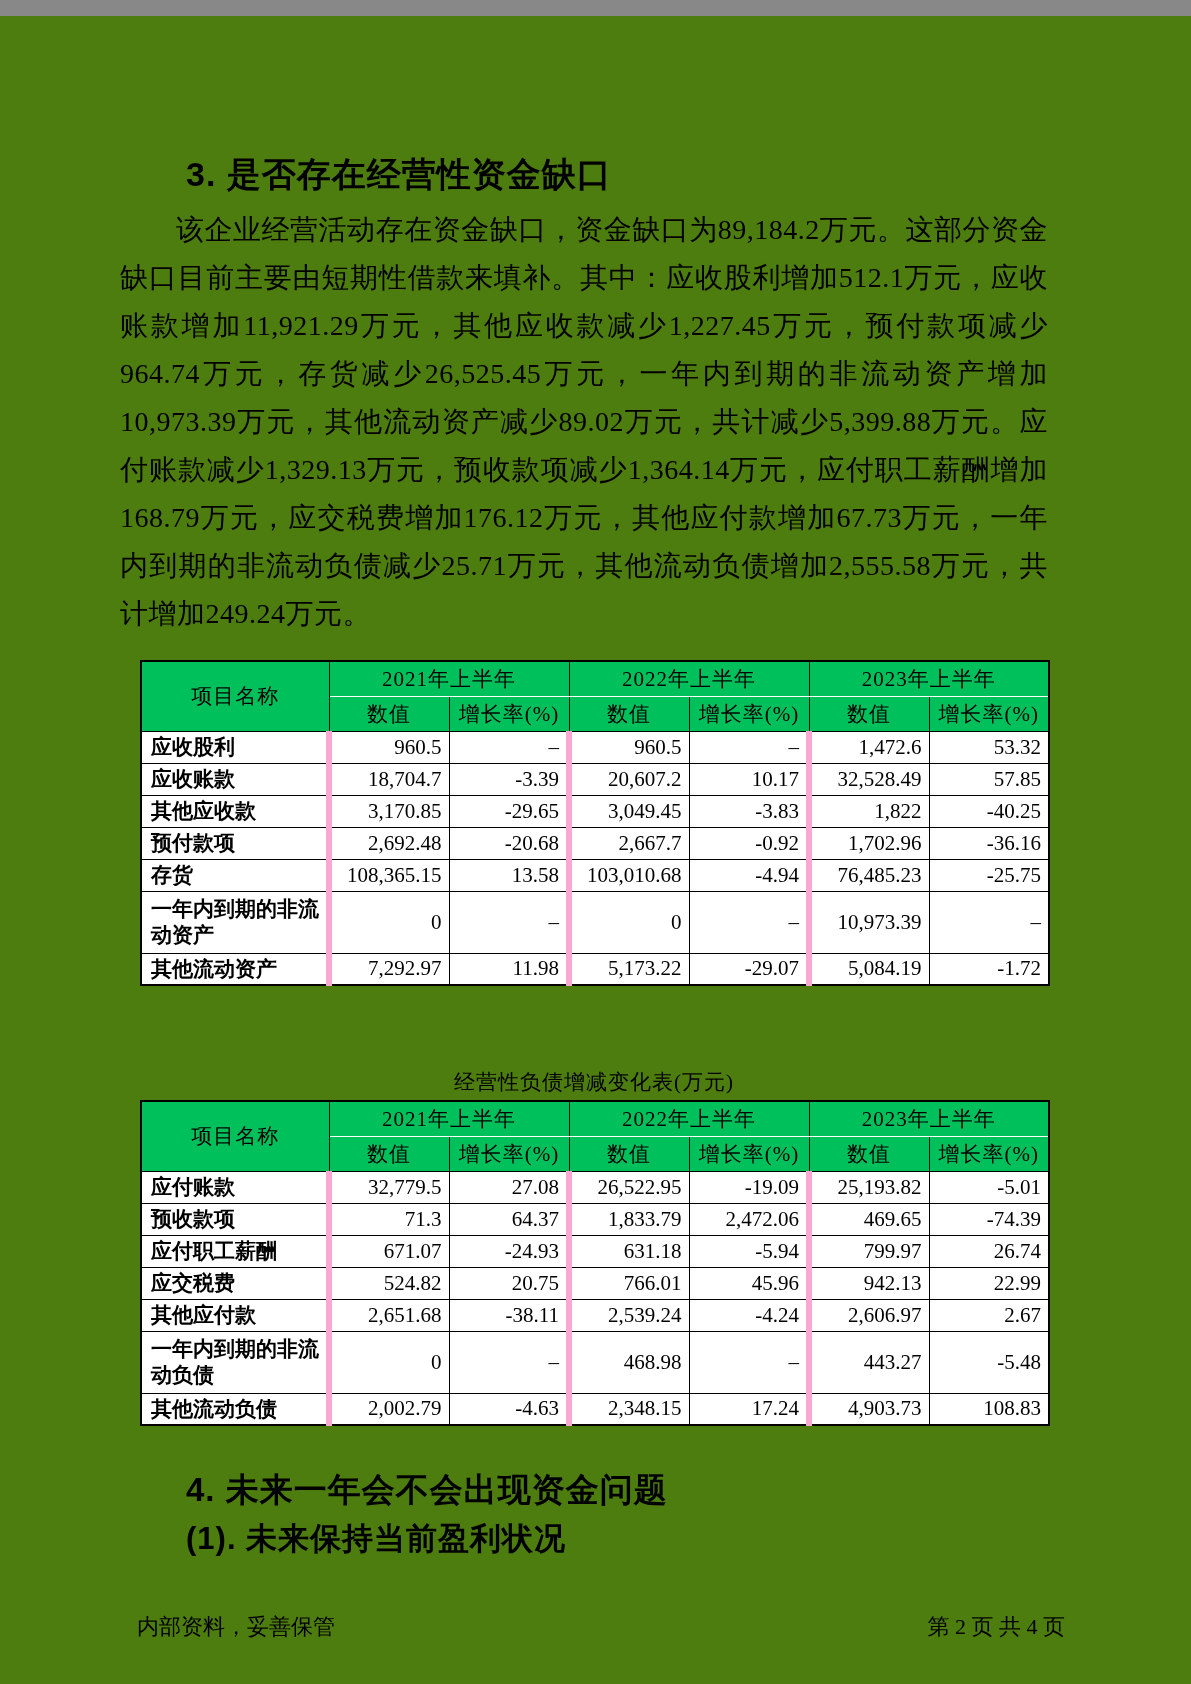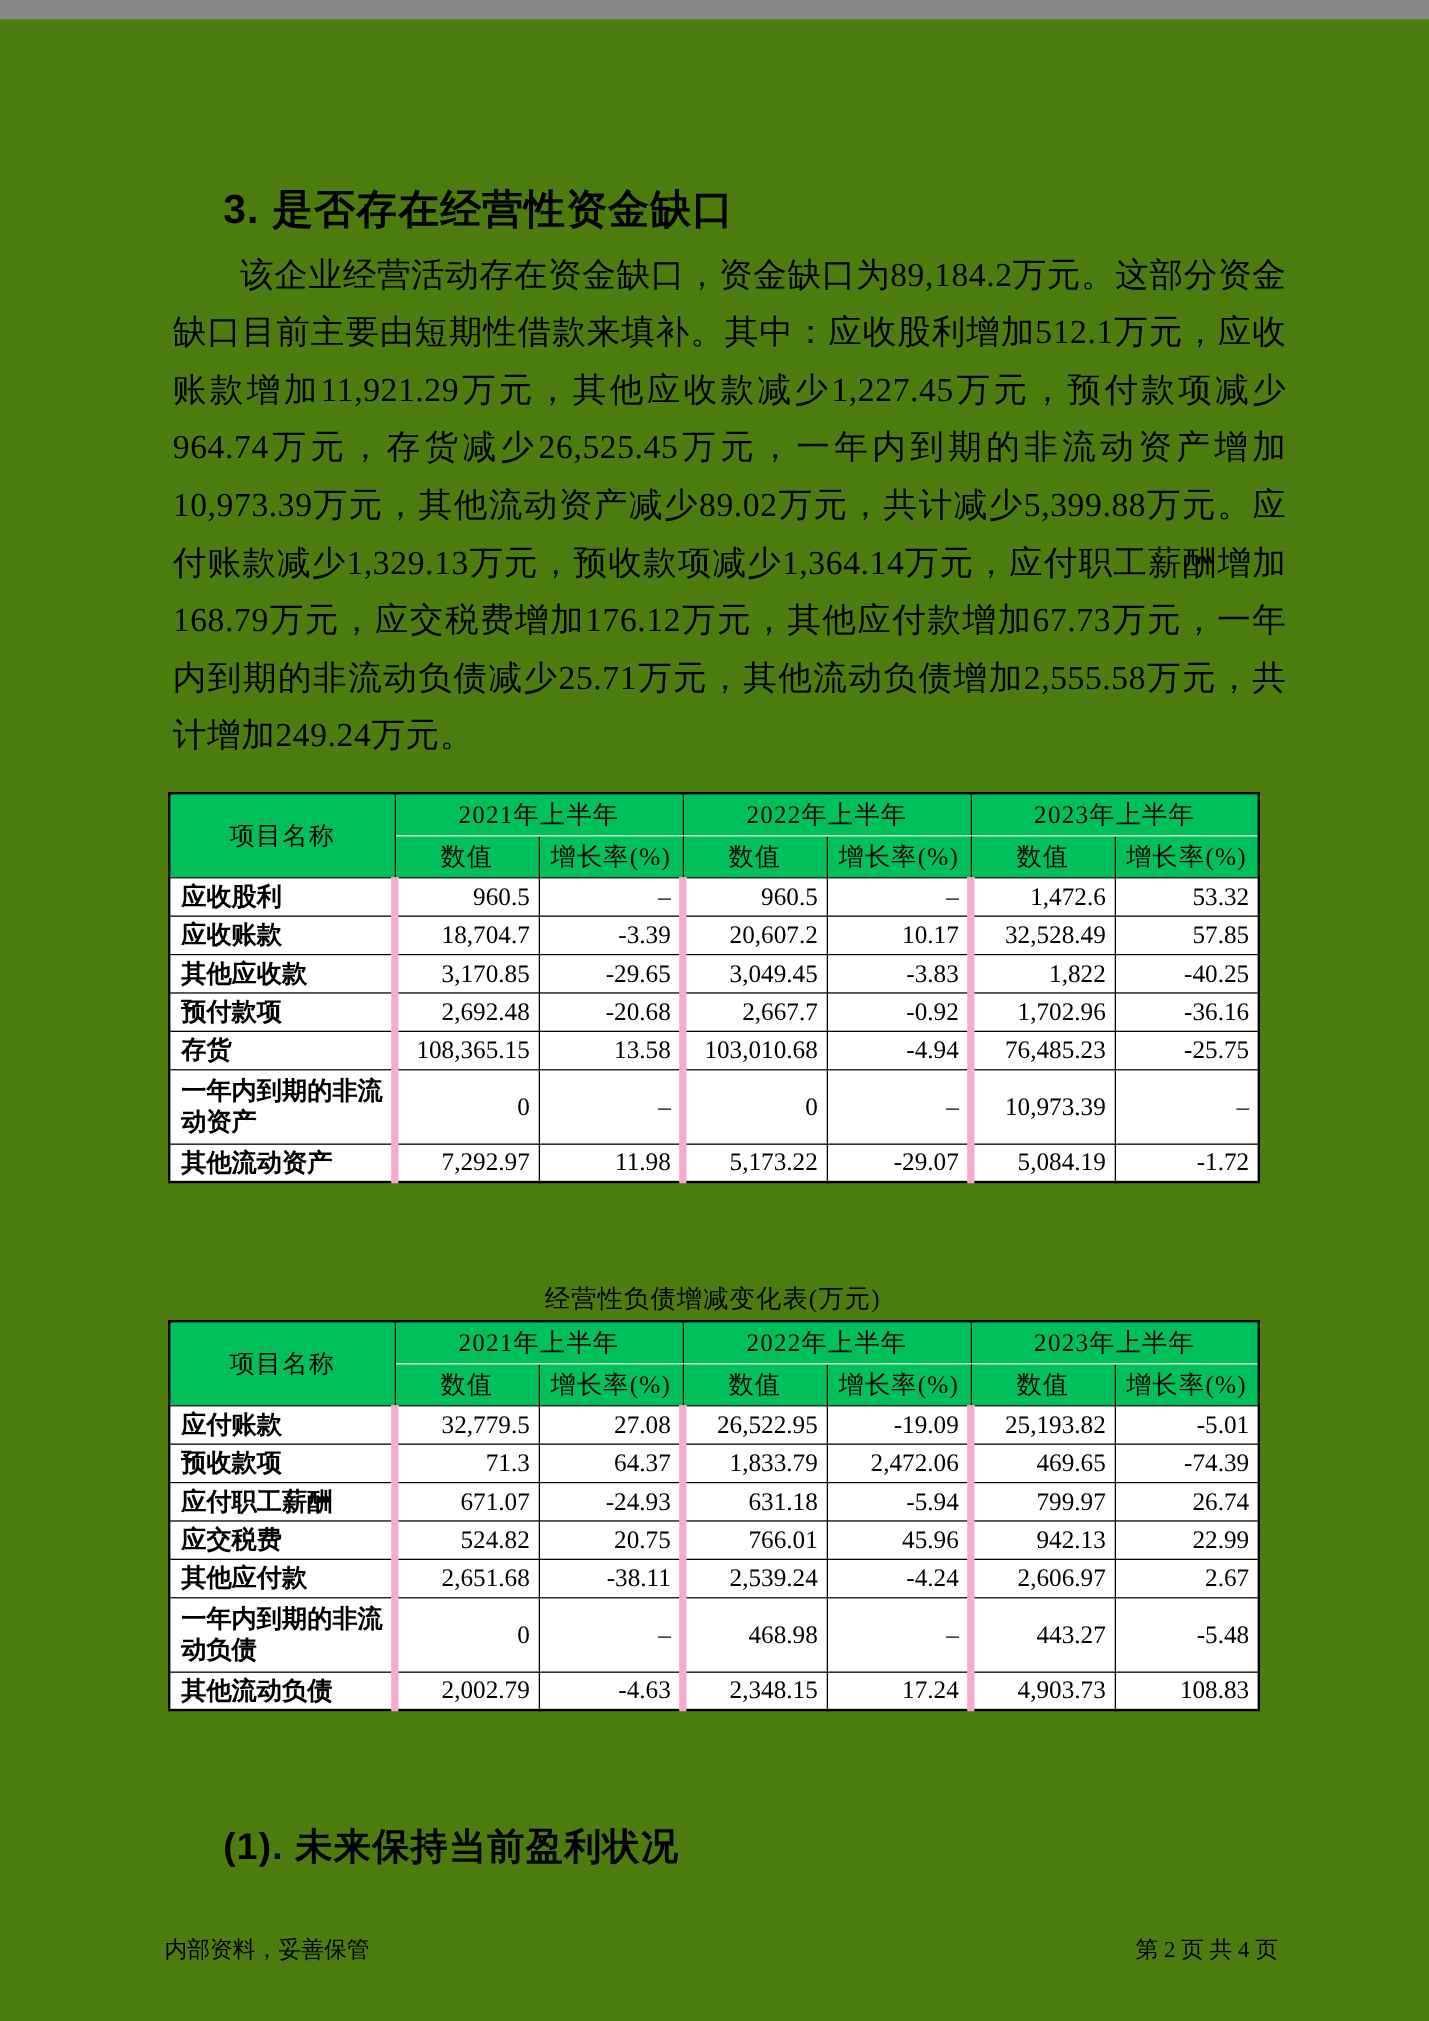--- a/index.html
+++ b/index.html
@@ -23,21 +23,21 @@
     color: #000;
     letter-spacing: 1px;
     white-space: nowrap;
   }
   #section3-heading { top: 136px; font-size: 34px; }
   #section4-heading { top: 1452px; font-size: 33px; }
   #section4-sub1-heading { top: 1502px; font-size: 31px; }
   #body-paragraph {
     position: absolute;
     top: 190px;
-    left: 144px;
+    left: 120px;
     width: 928px;
     font-size: 28px;
     line-height: 48px;
     text-align: justify;
     text-indent: 56px;
     letter-spacing: 0.5px;
   }
   .tableblock { position: absolute; left: 140px; width: 908px; }
   #asset-table-block { top: 644px; }
   #liability-table-block { top: 1052px; }
@@ -81,21 +81,21 @@
   .fintable td.num { text-align: right; padding-right: 7px; }
   .fintable td.value  { border-left: 6px solid #f9a8d4; }
   .fintable td.growth { border-left: 1px solid #7f7f7f; }
   #page-footer {
     position: absolute;
     top: 1596px;
     left: 137px;
     right: 126px;
     display: flex;
     justify-content: space-between;
-    font-size: 19px;
+    font-size: 22px;
   }
 </style>
 </head>
 <body>
 
 <div class="page">
 
   <div class="h-sans" id="section3-heading">3. 是否存在经营性资金缺口</div>
 
   <p id="body-paragraph">该企业经营活动存在资金缺口，资金缺口为89,184.2万元。这部分资金缺口目前主要由短期性借款来填补。其中：应收股利增加512.1万元，应收账款增加11,921.29万元，其他应收款减少1,227.45万元，预付款项减少964.74万元，存货减少26,525.45万元，一年内到期的非流动资产增加10,973.39万元，其他流动资产减少89.02万元，共计减少5,399.88万元。应付账款减少1,329.13万元，预收款项减少1,364.14万元，应付职工薪酬增加168.79万元，应交税费增加176.12万元，其他应付款增加67.73万元，一年内到期的非流动负债减少25.71万元，其他流动负债增加2,555.58万元，共计增加249.24万元。</p>
@@ -284,20 +284,21 @@
             <td class="num growth">-4.63</td>
             <td class="num value">2,348.15</td>
             <td class="num growth">17.24</td>
             <td class="num value">4,903.73</td>
             <td class="num growth">108.83</td>
           </tr>
         </tbody>
     </table>
   </div>
 
+  <div class="h-sans" id="section4-heading">4. 未来一年会不会出现资金问题</div>
   <div class="h-sans" id="section4-sub1-heading">(1). 未来保持当前盈利状况</div>
 
   <div id="page-footer">
     <span>内部资料，妥善保管</span>
     <span>第 2 页  共 4 页</span>
   </div>
 
 </div>
 
 </body></html>

